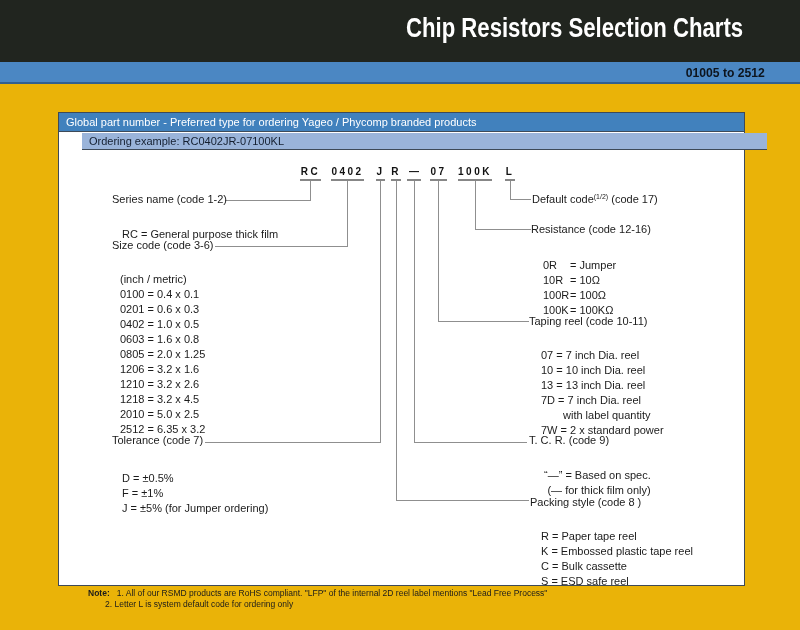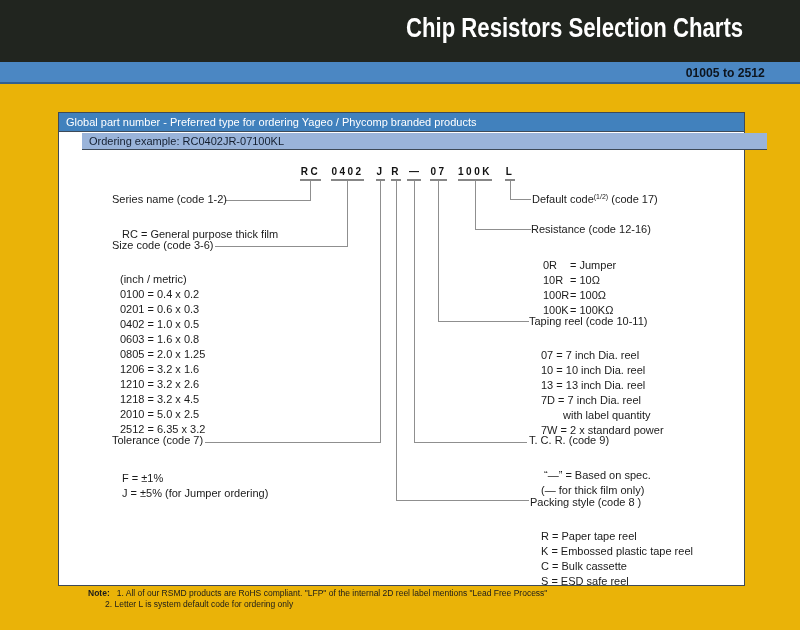--- a/index.html
+++ b/index.html
@@ -70,21 +70,21 @@
   #tol-list     {left:122px;top:452px;}
 
   #default-label{left:532px;top:193px;}
   #res-label    {left:531px;top:223px;}
   #res-list     {left:543px;top:239px;}
   .res-code{display:inline-block;width:27px;}
   #tap-label    {left:529px;top:315px;}
   #tap-list     {left:541px;top:329px;}
   #tap-list .cont{padding-left:22px;}
   #tcr-label    {left:529px;top:434px;}
-  #tcr-list     {left:541px;top:449px;}
+  #tcr-list     {left:541px;top:449px;text-align:right;}
   #tcr-list .first{padding-left:3px;}
   #pack-label   {left:530px;top:496px;}
   #pack-list    {left:541px;top:510px;}
 
   
   .note{font-size:8.5px;line-height:11px;white-space:nowrap;color:#1b1b1b;}
   #note-line1{left:88px;top:588px;}
   #note-line2{left:105px;top:599px;}
   #note-line1 b{margin-right:7px;}
 </style>
@@ -124,34 +124,35 @@
   <div class="conn cr" id="conn-default"></div>
 
   <div class="abs lbl" id="series-label">Series name (code 1-2)</div>
   <div class="abs lst" id="series-list">
     <div>RC = General purpose thick film</div>
   </div>
 
   <div class="abs lbl" id="size-label">Size code (code 3-6)</div>
   <div class="abs lst" id="size-list">
     <div>(inch / metric)</div>
-    <div>0100 = 0.4 x 0.2</div>
+    <div>0100 = 0.4 x 0.1</div>
     <div>0201 = 0.6 x 0.3</div>
     <div>0402 = 1.0 x 0.5</div>
     <div>0603 = 1.6 x 0.8</div>
     <div>0805 = 2.0 x 1.25</div>
     <div>1206 = 3.2 x 1.6</div>
     <div>1210 = 3.2 x 2.6</div>
     <div>1218 = 3.2 x 4.5</div>
     <div>2010 = 5.0 x 2.5</div>
     <div>2512 = 6.35 x 3.2</div>
   </div>
 
   <div class="abs lbl" id="tol-label">Tolerance (code 7)</div>
   <div class="abs lst" id="tol-list">
+    <div>D = ±0.5%</div>
     <div>F = ±1%</div>
     <div>J = ±5%  (for Jumper ordering)</div>
   </div>
 
   <div class="abs lbl" id="default-label"><span>Default code</span><sup class="mark">(1/2)</sup><span> (code 17)</span></div>
 
   <div class="abs lbl" id="res-label">Resistance (code 12-16)</div>
   <div class="abs lst" id="res-list">
     <div><span class="res-code">0R</span><span>= Jumper</span></div>
     <div><span class="res-code">10R</span><span>= 10Ω</span></div>

